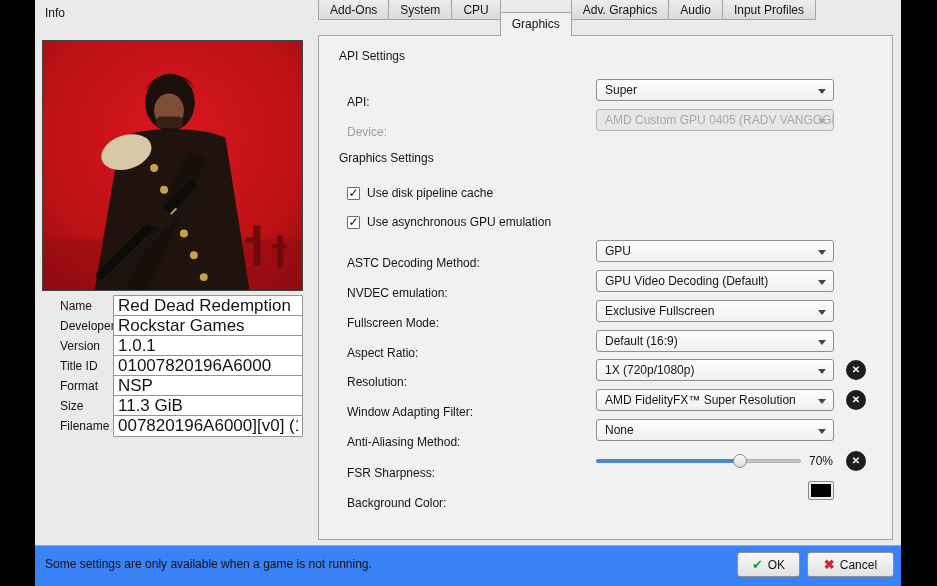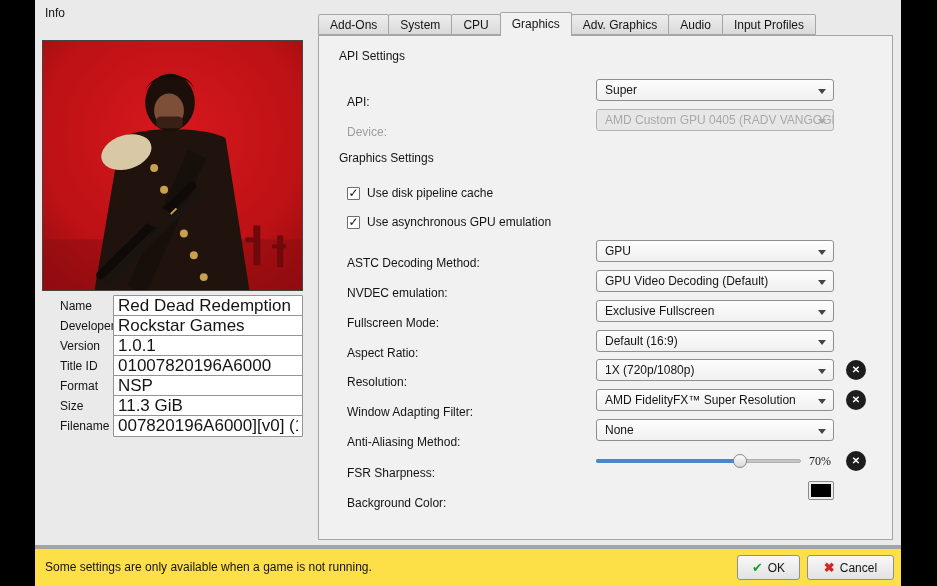--- a/index.html
+++ b/index.html
@@ -30,21 +30,21 @@
     position:absolute; left:71px; top:0; width:190px; height:22px;
     border:1px solid #949494; border-radius:1px; background:#fff;
     padding:0 4px; font-family:"Liberation Sans",sans-serif; font-size:17px; color:#141414;
   }
   
   .tabbar {
     position:absolute; left:283px; top:12px; height:24px;
     display:flex; align-items:flex-end; z-index:2;
   }
   .tab {
-    height:21px; line-height:20px; padding:0 11px; margin-bottom:1px;
+    height:21px; line-height:20px; padding:0 11px; margin-bottom:16px;
     background:linear-gradient(#ededed,#dadada);
     border:1px solid #a5a5a5; border-radius:2px 2px 0 0;
     margin-left:-1px; white-space:nowrap; cursor:default;
   }
   .tab:first-child { margin-left:0; }
   .tab.active {
     height:24px; line-height:23px; margin-bottom:0;
     background:#f1f1f1; border-bottom:none; position:relative; z-index:3;
   }
   .pane {
@@ -85,30 +85,30 @@
   .slider { position:absolute; left:277px; top:0; width:205px; height:22px; }
   .slider .groove {
     position:absolute; left:0; right:0; top:9px; height:4px;
     background:#c6c6c6; border-radius:2px; border:1px solid #b0b0b0;
   }
   .slider .fill { position:absolute; left:0; top:9px; height:4px; border-radius:2px; }
   .slider .handle {
     position:absolute; top:4px; width:14px; height:14px; border-radius:50%;
     background:linear-gradient(#fdfdfd,#d9d9d9); border:1px solid #878787;
   }
-  .slider-value { position:absolute; left:490px; top:4px;font-family:Liberation Serif, serif; }
+  .slider-value { position:absolute; left:490px; top:4px; }
   .swatch {
     position:absolute; left:489px; top:1px; width:26px; height:19px;
     background:#ededed; border:1px solid #8a8a8a; border-radius:2px; padding:2px; cursor:default;
   }
   .swatch-inner { width:100%; height:100%; }
   
   .footer {
     position:absolute; left:0; right:0; top:545px; bottom:0;
-    border-top:4px solid #a3a3a3; background:#fde047;
+    border-top:1px solid #a3a3a3; background:#3b82f6;
   }
   .footer-note { position:absolute; left:10px; top:11px; }
   .btn {
     position:absolute; top:6px; height:25px;
     background:linear-gradient(#f8f8f8,#e2e2e2);
     border:1px solid #8f8f8f; border-radius:3px;
     display:flex; align-items:center; justify-content:center; gap:5px;
     font-family:"Liberation Sans",sans-serif; font-size:12px; color:#141414; cursor:default;
   }
   .btn .ok-glyph { color:#1f9d2f; font-size:13px; }

